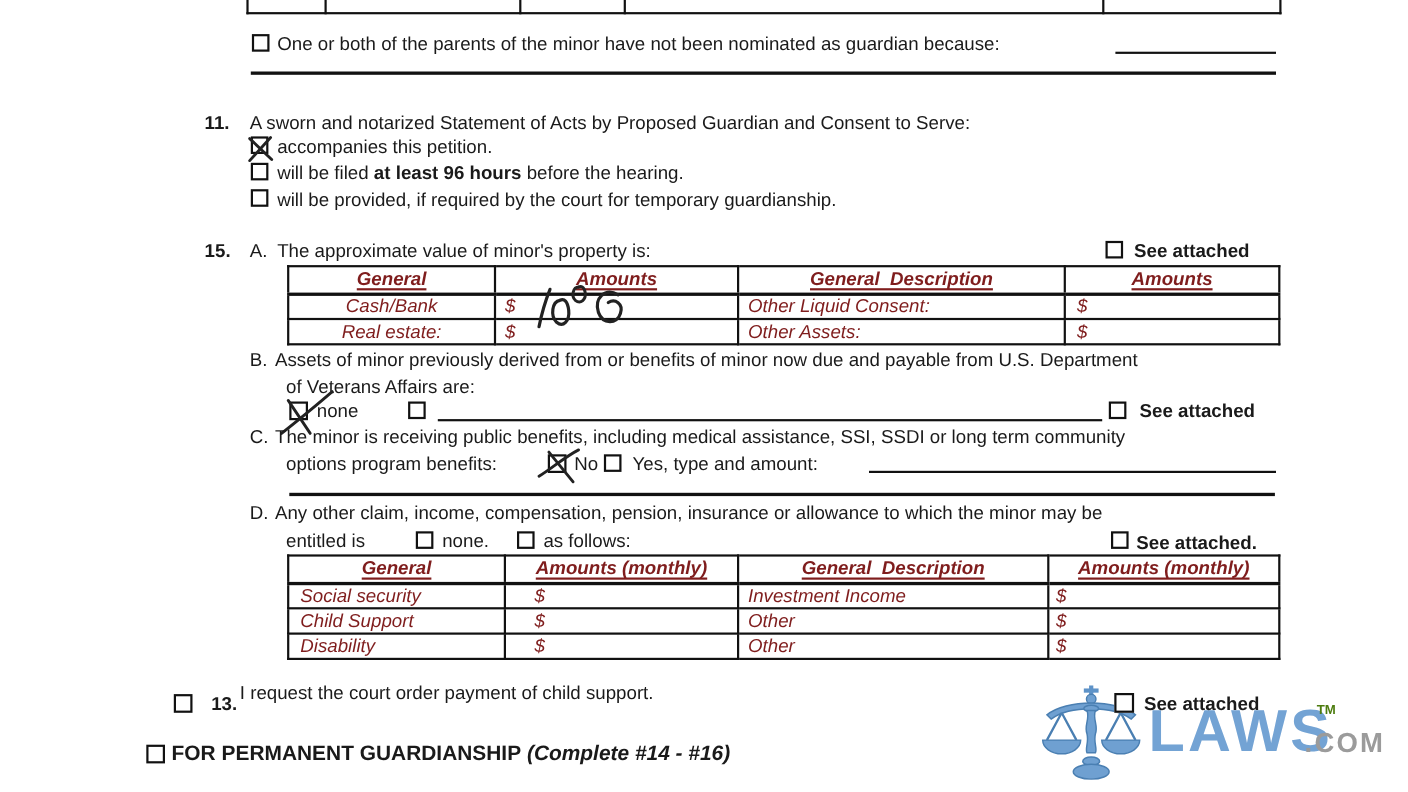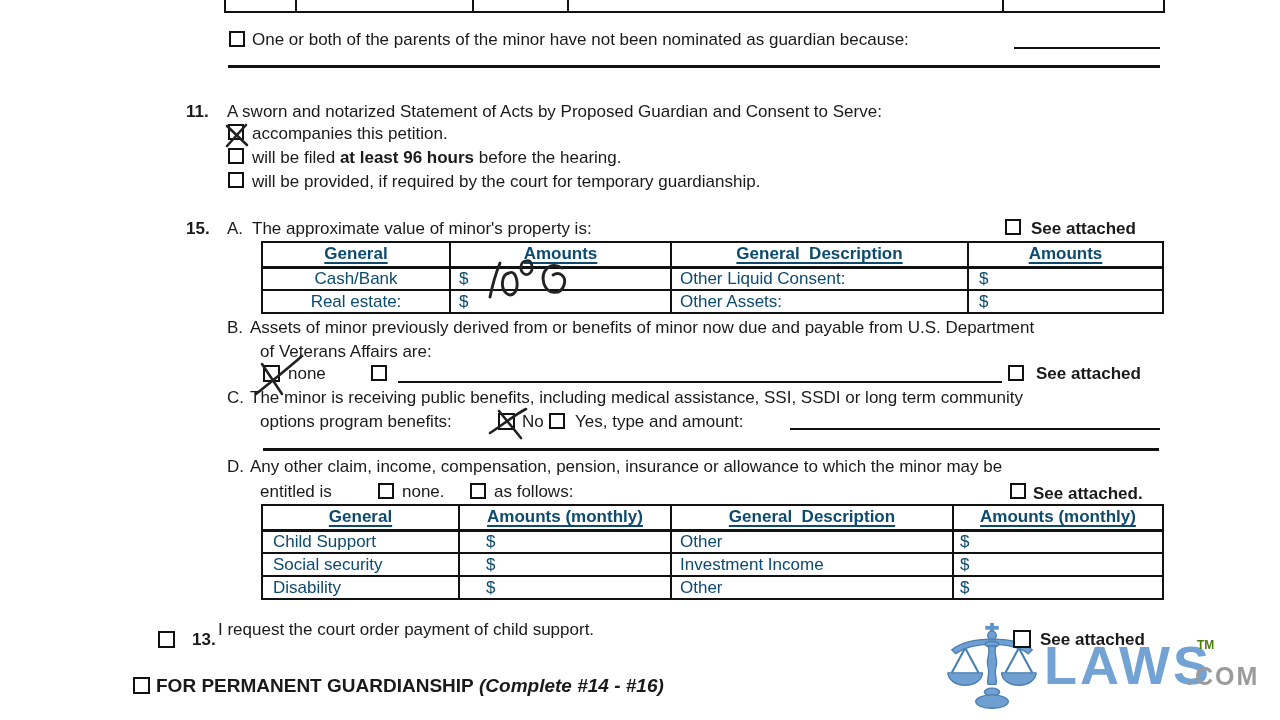--- a/index.html
+++ b/index.html
@@ -8,21 +8,21 @@
           font-family:"Liberation Sans","DejaVu Sans",sans-serif; font-size:17px; color:#1a1a1a; }
   .t { position:absolute; white-space:nowrap; line-height:20px; }
   .bold { font-weight:bold; }
   .cb { position:absolute; width:17px; height:17px; border:2px solid #111; background:#fff; }
   .cb.sm { width:16px; height:16px; }
   .hr { position:absolute; height:3px; background:#111; }
   .blank { position:absolute; border-bottom:2px solid #111; }
   .vl { position:absolute; top:0; width:2px; height:13px; background:#111; }
   .xmark, .hand { position:absolute; overflow:visible; pointer-events:none; }
   .xmark path, .hand path { fill:none; stroke:#222; stroke-width:2.6; stroke-linecap:round; }
-  table.fm { position:absolute; border-collapse:collapse; table-layout:fixed; font-size:17px; color:#0c4a6e; background:#fff; }
+  table.fm { position:absolute; border-collapse:collapse; table-layout:fixed; font-size:17px; color:#7f1d1d; background:#fff;font-style:italic; }
   .fm th, .fm td { border:2px solid #111; padding:0 6px; height:23px; overflow:hidden; white-space:nowrap; font-size:17px; }
   .fm th { height:25px; border-bottom:3px solid #111; font-weight:bold; text-align:center;
            text-decoration:underline; text-decoration-thickness:2px; text-underline-offset:3px; }
   .ta td:nth-child(1){ text-align:center; }
   .ta td:nth-child(2){ padding-left:8px; }
   .ta td:nth-child(3){ padding-left:8px; }
   .ta td:nth-child(4){ padding-left:10px; }
   .td2 td:nth-child(1){ padding-left:10px; }
   .td2 td:nth-child(2){ padding-left:26px; }
   .td2 td:nth-child(3){ padding-left:8px; }
@@ -164,29 +164,29 @@
         <col style="width:210px">
       </colgroup>
     <tbody>
         <tr>
       <th>General</th>
       <th>Amounts (monthly)</th>
       <th>General&nbsp; Description</th>
       <th>Amounts (monthly)</th>
     </tr>
     <tr>
+      <td>Social security</td>
+      <td>$</td>
+      <td>Investment Income</td>
+      <td>$</td>
+    </tr>
+    <tr>
       <td>Child Support</td>
       <td>$</td>
       <td>Other</td>
-      <td>$</td>
-    </tr>
-    <tr>
-      <td>Social security</td>
-      <td>$</td>
-      <td>Investment Income</td>
       <td>$</td>
     </tr>
     <tr>
       <td>Disability</td>
       <td>$</td>
       <td>Other</td>
       <td>$</td>
     </tr>
   </tbody>
     </table>

